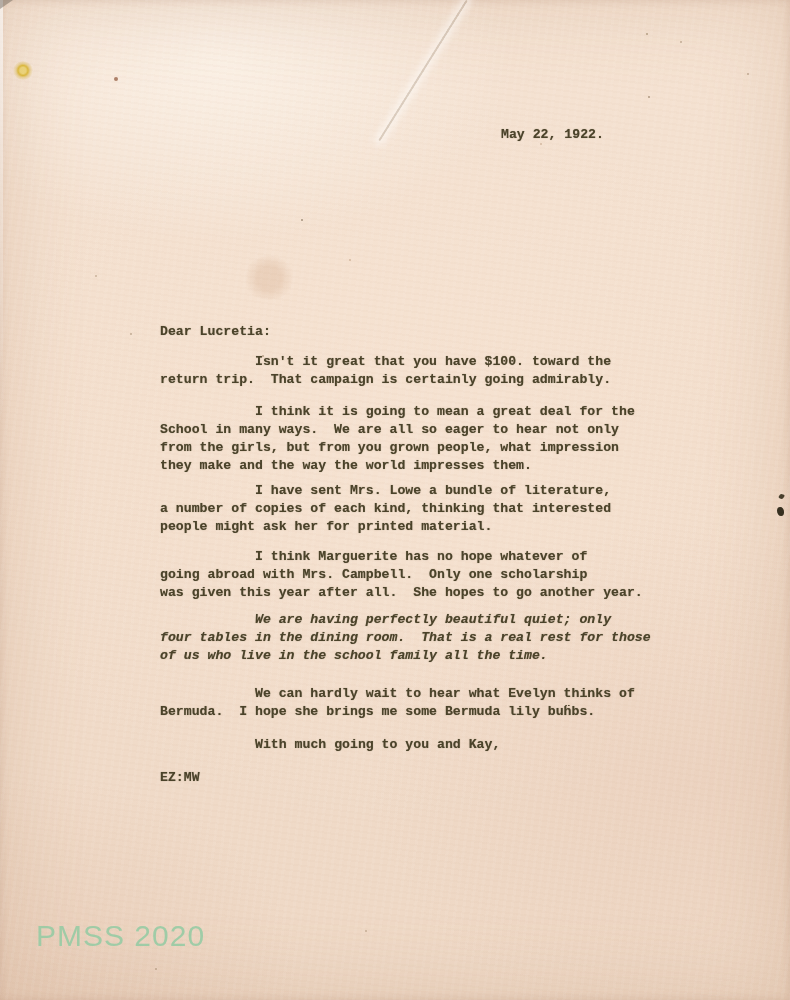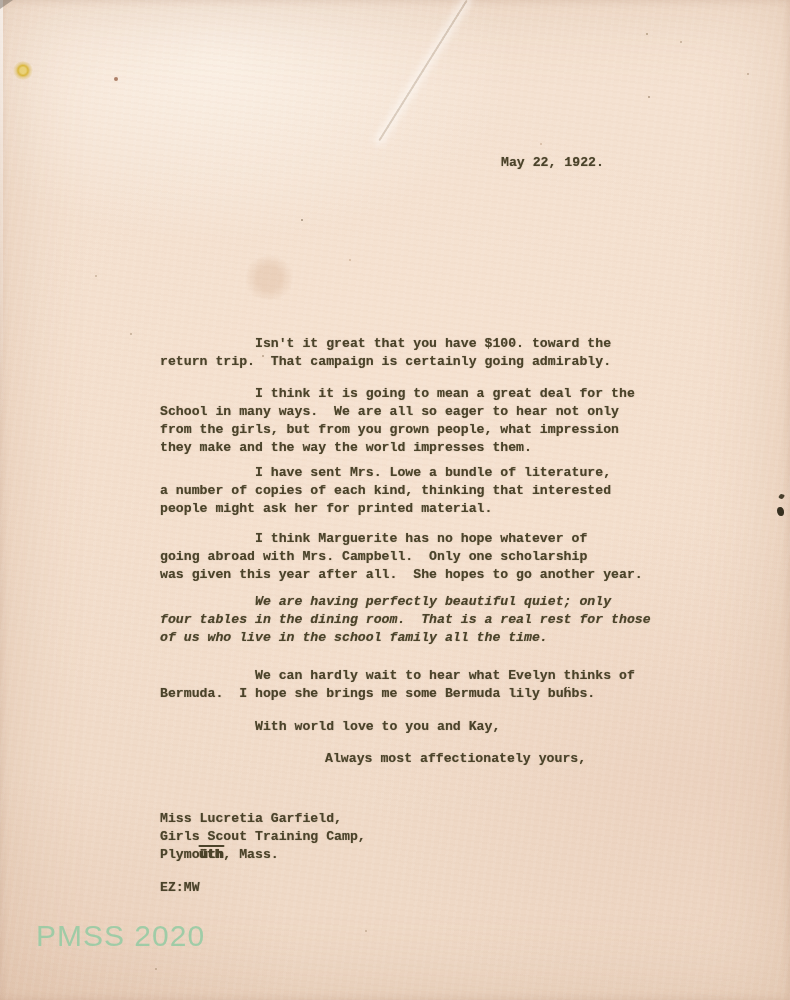--- a/index.html
+++ b/index.html
@@ -34,21 +34,21 @@
   
   .tw {
     position: absolute;
     color: #4b432a;
     font-family: "Liberation Mono", monospace;
     font-size: 13.2px;
     line-height: 18px;
     font-weight: bold;
     text-shadow: 0 0 1px rgba(75,67,42,0.55);
   }
-  .date-line { left: 453px; top: 154px; padding-left: 48px; }
+  .date-line { left: 453px; top: 126px; padding-left: 48px; }
   .letter-body { left: 160px; top: 323px; width: 520px; }
   .para { white-space: pre-wrap; }
   .p1 { margin-top: 12px; }
   .p2 { margin-top: 14px; font-family: Liberation Mono, monospace; }
   .p3 { margin-top: 7px; }
   .p4 { margin-top: 12px; font-family: Liberation Mono, monospace; }
   .p5 { margin-top: 9px; font-style: italic; }
   .p6 { margin-top: 20px; }
   .close1 { margin-top: 15px; margin-left: 95px; }
   .close2 { margin-top: 14px; margin-left: 165px; }
@@ -134,44 +134,39 @@
   <div class="crease"></div>
   <div class="stain-yellow"></div>
   <div class="stain-smudge"></div>
   <div class="specks"></div>
   <div class="ink-mark-1"></div>
   <div class="ink-mark-2"></div>
 
   <div class="tw date-line">May 22, 1922.</div>
 
   <div class="tw letter-body">
+    <div class="para">Dear Lucretia:</div>
     <div class="para p1">            Isn't it great that you have $100. toward the
 return trip.  That campaign is certainly going admirably.</div>
     <div class="para p2">            I think it is going to mean a great deal for the
 School in many ways.  We are all so eager to hear not only
 from the girls, but from you grown people, what impression
 they make and the way the world impresses them.</div>
     <div class="para p3">            I have sent Mrs. Lowe a bundle of literature,
 a number of copies of each kind, thinking that interested
 people might ask her for printed material.</div>
     <div class="para p4">            I think Marguerite has no hope whatever of
 going abroad with Mrs. Campbell.  Only one scholarship
 was given this year after all.  She hopes to go another year.</div>
     <div class="para p5">            We are having perfectly beautiful quiet; only
 four tables in the dining room.  That is a real rest for those
 of us who live in the school family all the time.</div>
     <div class="para p6">            We can hardly wait to hear what Evelyn thinks of
 Bermuda.  I hope she brings me some Bermuda lily buḧbs.</div>
-      <div class="para close1">With world love to you and Kay,</div>
-    <div class="para close2">Always most affectionately yours,</div>
+      <div class="para close1">With much going to you and Kay,</div>
 
-    <div class="address">
-      <div class="para">Miss Lucretia Garfield,</div>
-      <div class="para">Girls Scout Training Camp,</div>
-      <div class="para"><span>Plymo</span><span class="overstrike">üth</span><span>, Mass.</span></div>
-    </div>
 
     <div class="para initials">EZ:MW</div>
   </div>
 
   <div class="watermark">PMSS 2020</div>
 
 </div>
 
 </body></html>

